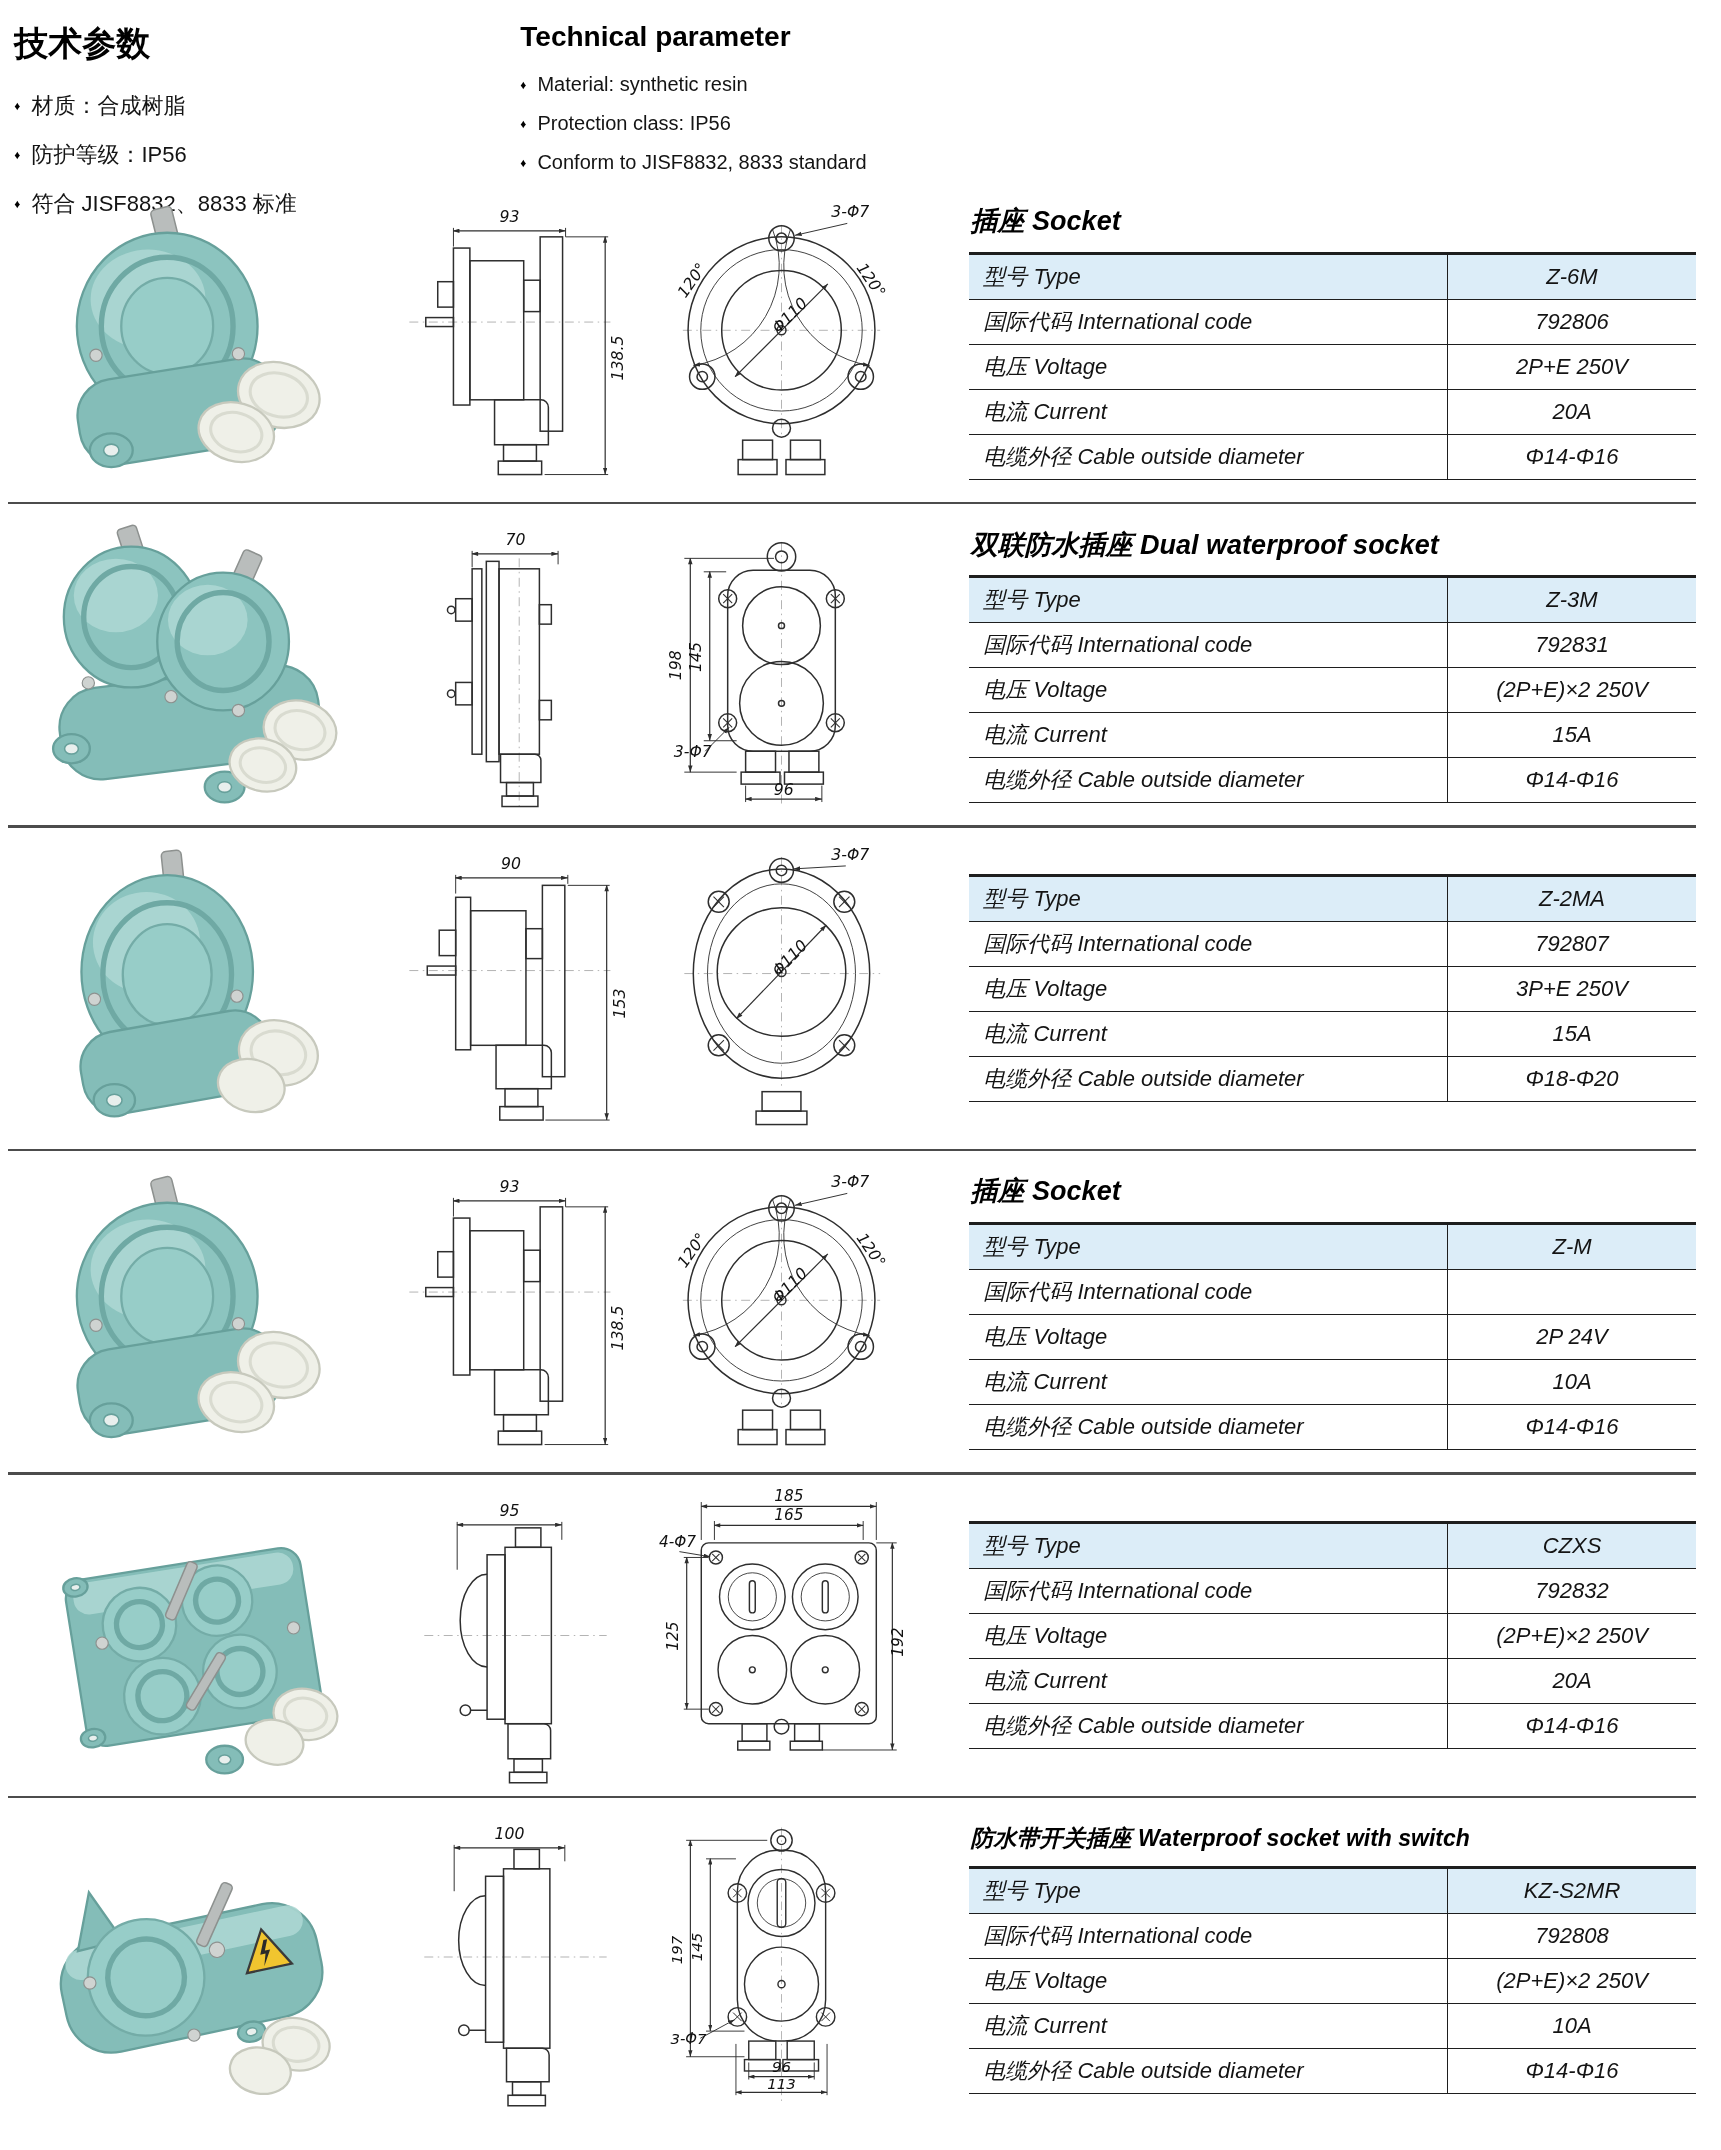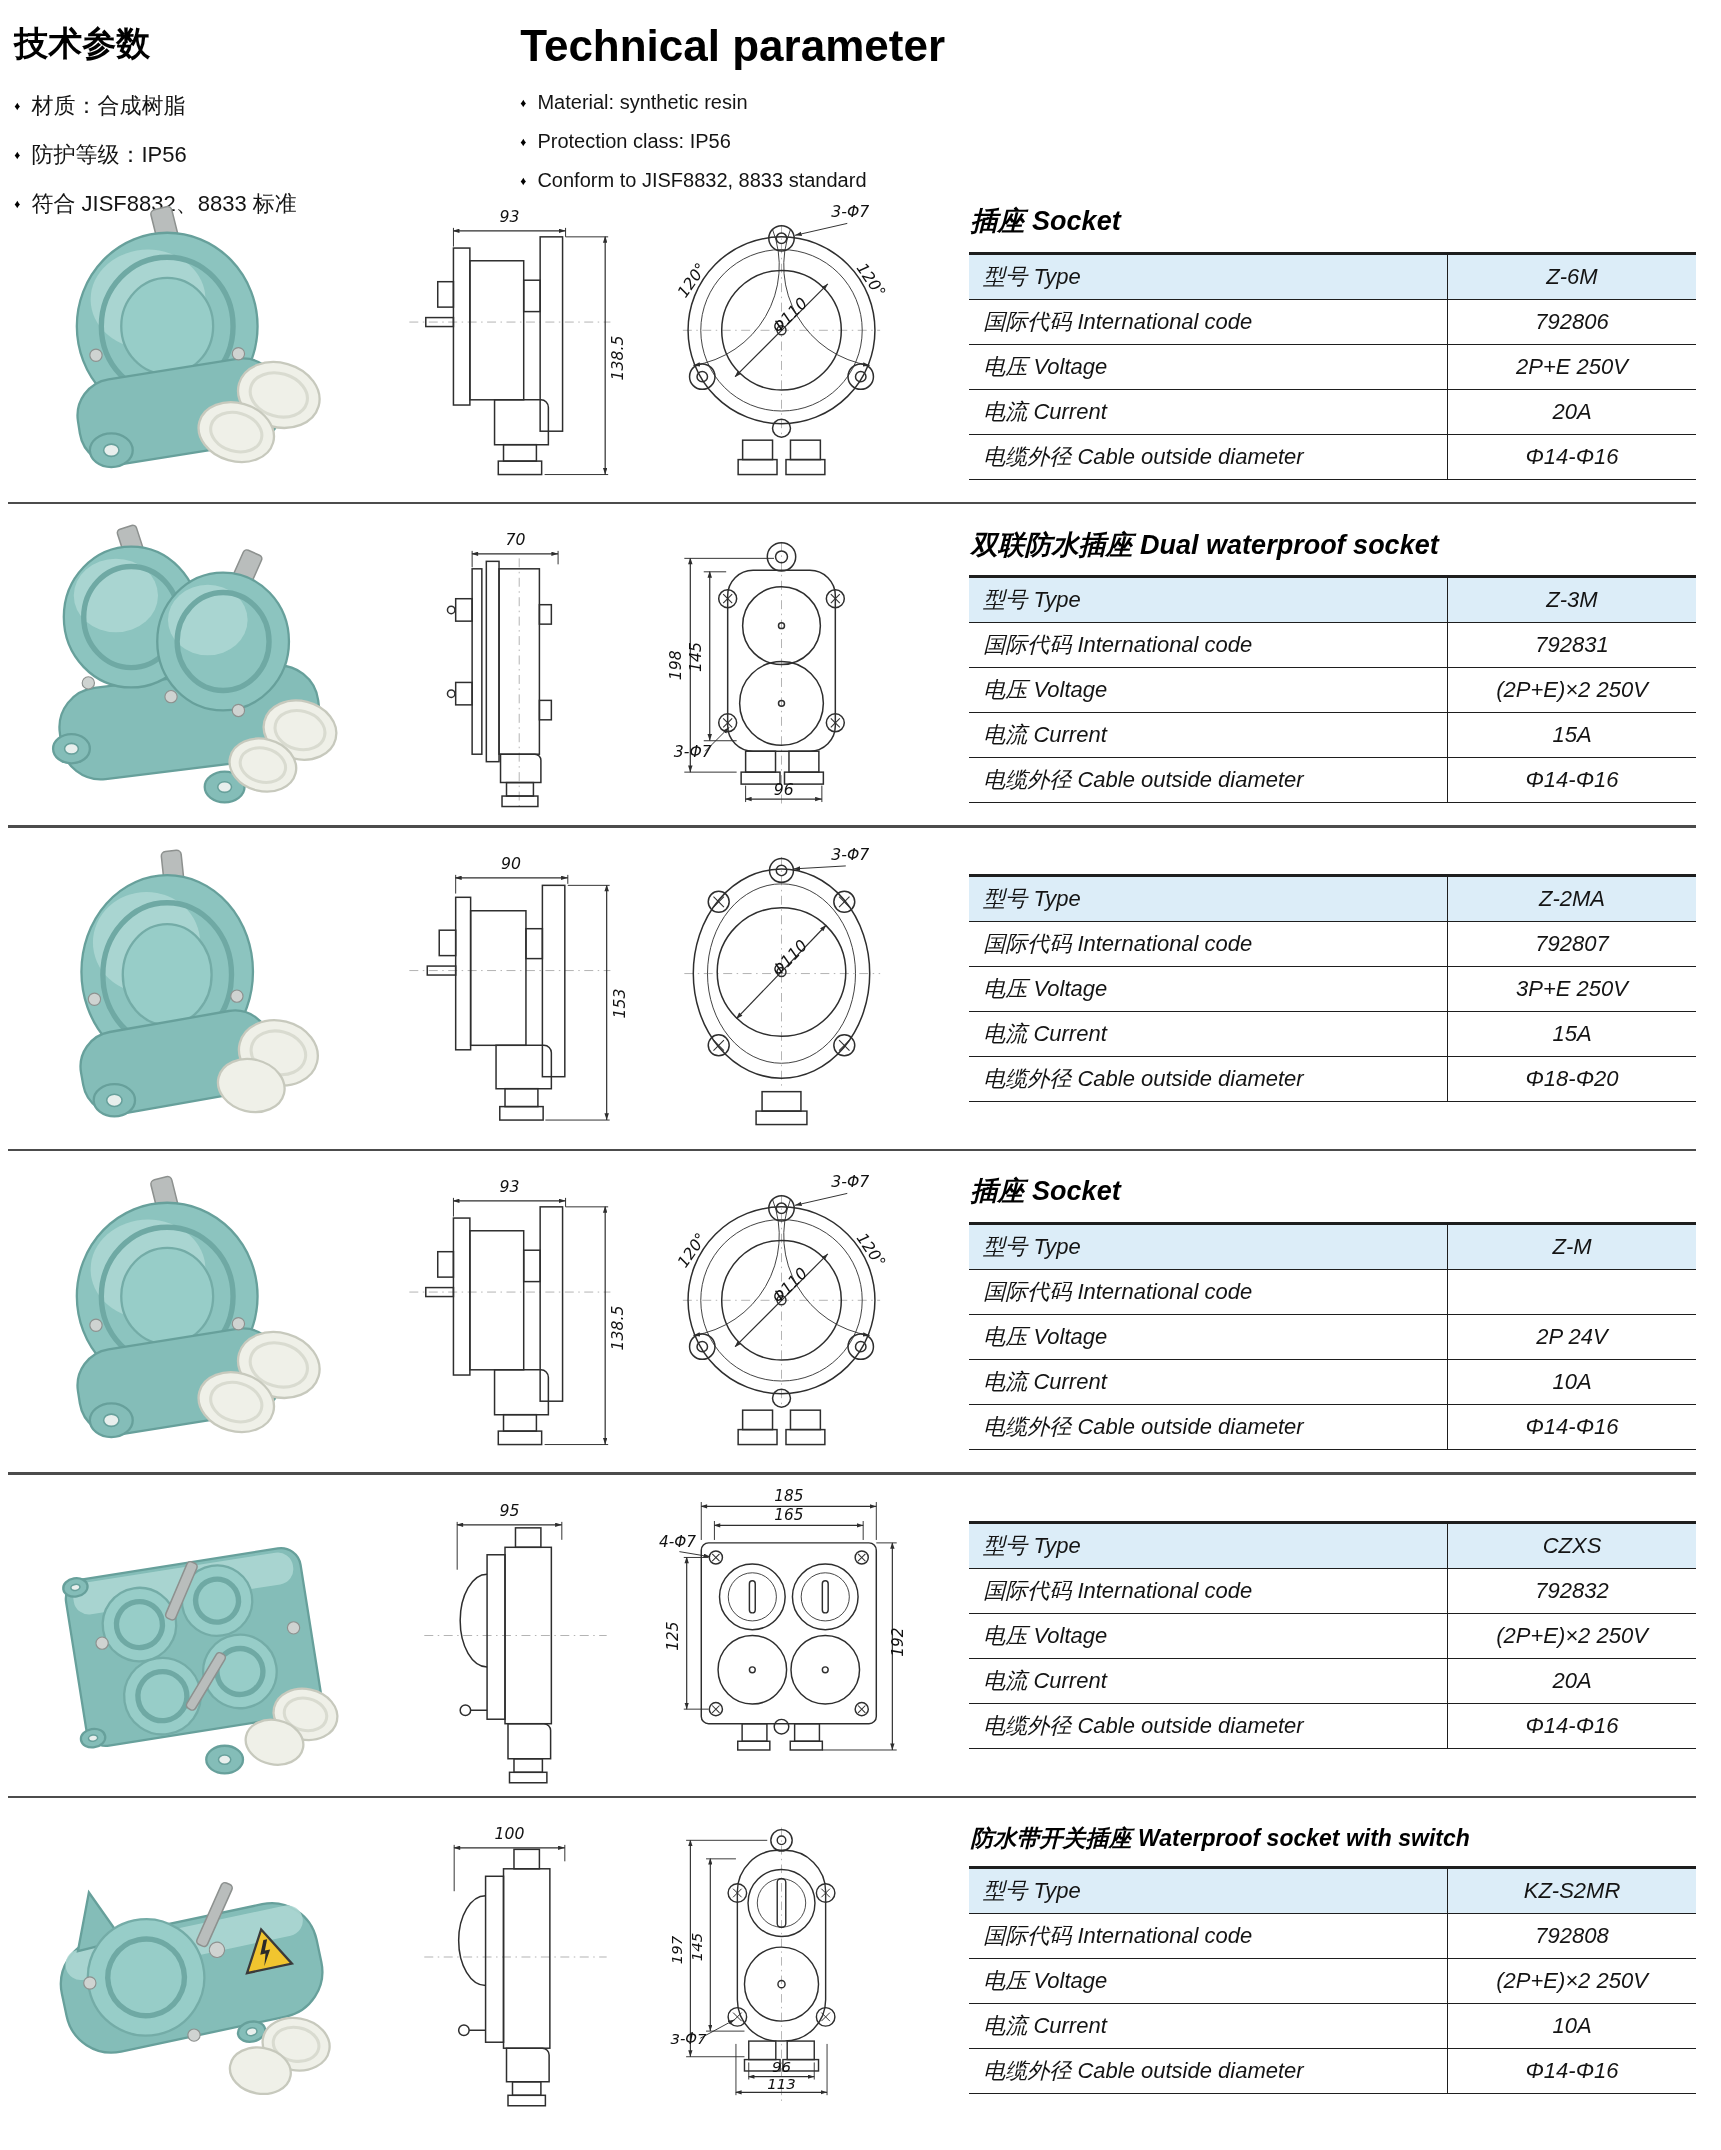--- a/index.html
+++ b/index.html
@@ -4,21 +4,21 @@
 <style>
   html,body{margin:0;padding:0;background:#ffffff;}
   .page{position:relative;width:1704px;height:2151px;background:#fff;overflow:hidden;
         font-family:"Liberation Sans","DejaVu Sans",sans-serif;color:#141414;}
   
   .tophead{display:flex;padding:20.6px 0 0 14.3px;height:181px;box-sizing:border-box;}
   .hcol{}
   .hzh{width:477px;}
   .hen{margin-left:29px;}
   .htitle{font-size:34px;font-weight:bold;color:#000;margin:0 0 24px 0;}
-  .hen .htitle{font-size:44px;margin-bottom:20.6px;}
+  .hen .htitle{font-size:28px;margin-bottom:20.6px;}
   .blist{list-style:none;margin:0;padding:0;}
   .hzh .blist li{font-size:22px;margin:0 0 19px 0;display:flex;align-items:center;}
   .hen .blist li{font-size:20px;margin:0 0 16px 0;display:flex;align-items:center;}
   .dia{font-size:12px;margin-right:11px;color:#000;}
   
   .sep{height:2.4px;background:#4c4c4c;margin:0 8px;}
   .section{display:flex;align-items:center;height:321px;padding-left:35px;box-sizing:border-box;font-style:italic;}
   .photo{width:318px;height:291px;flex:none;}
   .draw{flex:none;height:299px;}
   .side{width:259px;margin-left:27px;}

